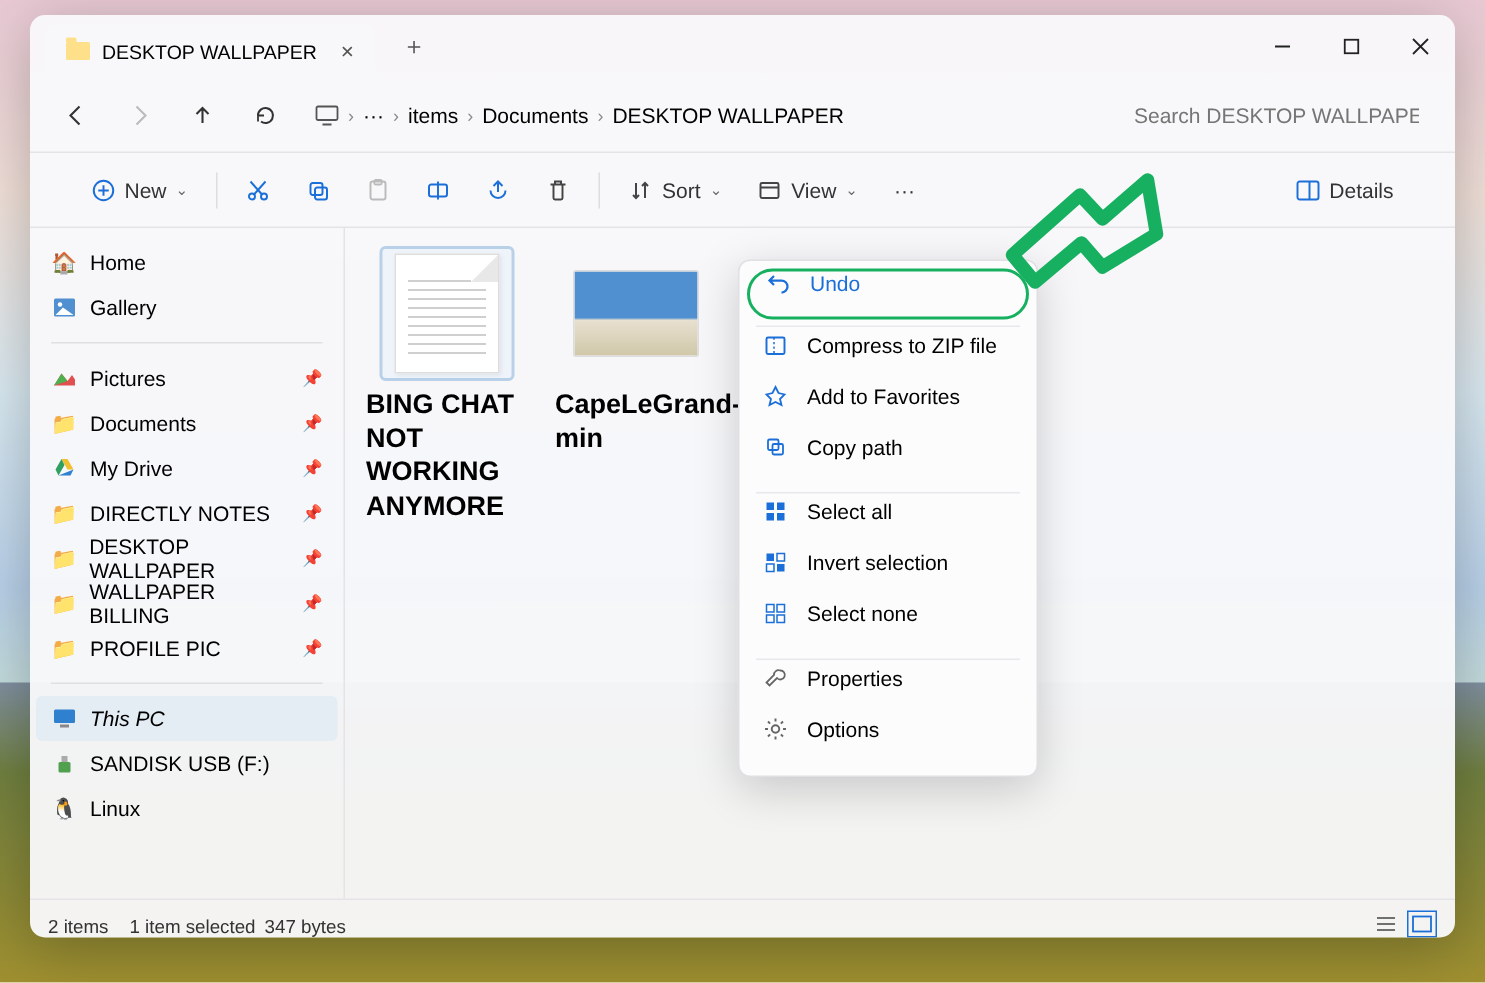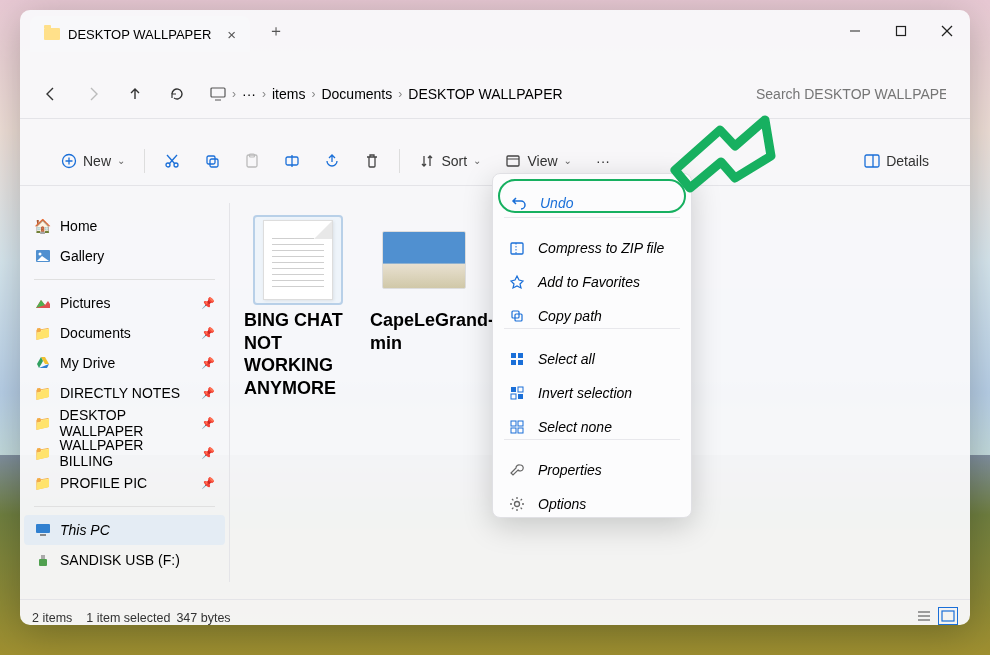--- a/index.html
+++ b/index.html
@@ -1,18 +1,18 @@
 <!DOCTYPE html>
 <html><head>
 <meta charset="utf-8">
 <style>
   *{box-sizing:border-box;margin:0;padding:0;font-family:"Segoe UI",Arial,sans-serif;}
   body{width:990px;height:655px;overflow:hidden;background:linear-gradient(to bottom,#e8c9d4 0%,#f0e0d8 20%,#d8e8f0 40%,#b8d0e8 60%,#d0e8d0 80%,#e8d8a0 100%);position:relative;}
   .bg-hills{position:absolute;bottom:0;left:0;right:0;height:200px;background:linear-gradient(to bottom,#8090a0 0%,#708040 30%,#a09030 100%);z-index:0;}
-  .window{position:absolute;top:10px;left:20px;right:20px;bottom:30px;background:rgba(248,248,250,0.96);border-radius:10px;box-shadow:0 8px 40px rgba(0,0,0,0.25);overflow:hidden;display:flex;flex-direction:column;z-index:1;gap:17px;}
+  .window{position:absolute;top:10px;left:20px;right:20px;bottom:30px;background:rgba(248,248,250,0.96);border-radius:10px;box-shadow:0 8px 40px rgba(0,0,0,0.25);overflow:hidden;display:flex;flex-direction:column;z-index:1;}
   
   .titlebar{height:42px;display:flex;align-items:flex-end;padding-left:10px;}
   .tab{display:flex;align-items:center;gap:8px;background:#f8f8fa;border-radius:8px 8px 0 0;padding:0 14px;height:36px;min-width:220px;font-size:13px;}
   .tab .folder-ico{width:16px;height:12px;background:#ffe08a;border-radius:1px;position:relative;}
   .tab .folder-ico::before{content:"";position:absolute;top:-3px;left:0;width:7px;height:3px;background:#ffe08a;border-radius:1px 1px 0 0;}
   .tab-close{margin-left:auto;font-size:15px;color:#555;cursor:default;}
   .new-tab{margin-left:18px;font-size:16px;color:#555;align-self:center;}
   .winctrls{margin-left:auto;display:flex;height:42px;}
   .winctrls div{width:46px;display:flex;align-items:center;justify-content:center;font-size:13px;}
   
@@ -39,21 +39,21 @@
   .content{flex:1;position:relative;padding:14px;display:flex;gap:18px;align-items:flex-start;}
   .file-item{width:108px;text-align:left;font-size:18px;line-height:1.25;font-weight:bold;}
   .file-item.sel .thumb{outline:2px solid #b8d0e8;background:#eef4fa;border-radius:2px;}
   .thumb{width:86px;height:86px;margin:0 auto 6px;display:flex;align-items:center;justify-content:center;}
   .txt-thumb{width:70px;height:80px;background:#fff;border:1px solid #ddd;position:relative;box-shadow:1px 1px 3px rgba(0,0,0,0.08);}
   .txt-thumb::after{content:"";position:absolute;top:0;right:0;width:18px;height:18px;background:linear-gradient(135deg,#fff 48%,#e8e8e8 52%);}
   .txt-lines{position:absolute;top:12px;left:8px;right:8px;bottom:8px;background:repeating-linear-gradient(#0000,#0000 5px,#cfcfcf 5px,#cfcfcf 6px);}
   .img-thumb{width:84px;height:58px;background:linear-gradient(#5090d0 0%,#5090d0 55%,#e8e0d0 58%,#d0c8a8 100%);border:1px solid #ddd;border-radius:2px;}
   
   .ctxmenu{position:absolute;top:163px;left:472px;width:200px;background:#fcfcfd;border:1px solid #e0e0e4;border-radius:8px;box-shadow:0 8px 30px rgba(0,0,0,0.18);padding:5px;font-size:14px;z-index:5;}
-  .ctx-item{height:34px;display:flex;align-items:flex-end;gap:12px;padding:0 10px;border-radius:4px;font-style:italic;}
+  .ctx-item{height:34px;display:flex;align-items:flex-start;gap:12px;padding:0 10px;border-radius:4px;}
   .ctx-item.hl{border:2.5px solid #17b060;border-radius:18px;color:#1a6fd8;}
   .ctx-ico{width:18px;display:inline-flex;justify-content:center;color:#1a6fd8;}
   .ctx-sep{height:1px;background:#e8e8ec;margin:4px 6px;}
   
   .big-arrow{position:absolute;top:100px;left:645px;z-index:6;}
   
   .status{height:26px;border-top:1px solid #e4e4e8;display:flex;align-items:flex-end;padding:0 12px;font-size:12.5px;color:#333;gap:14px;}
   .status .views{margin-left:auto;display:flex;gap:4px;}
   .status .vbtn{width:20px;height:18px;display:flex;align-items:center;justify-content:center;border:1px solid transparent;}
   .status .vbtn.sel{border-color:#1a6fd8;}

